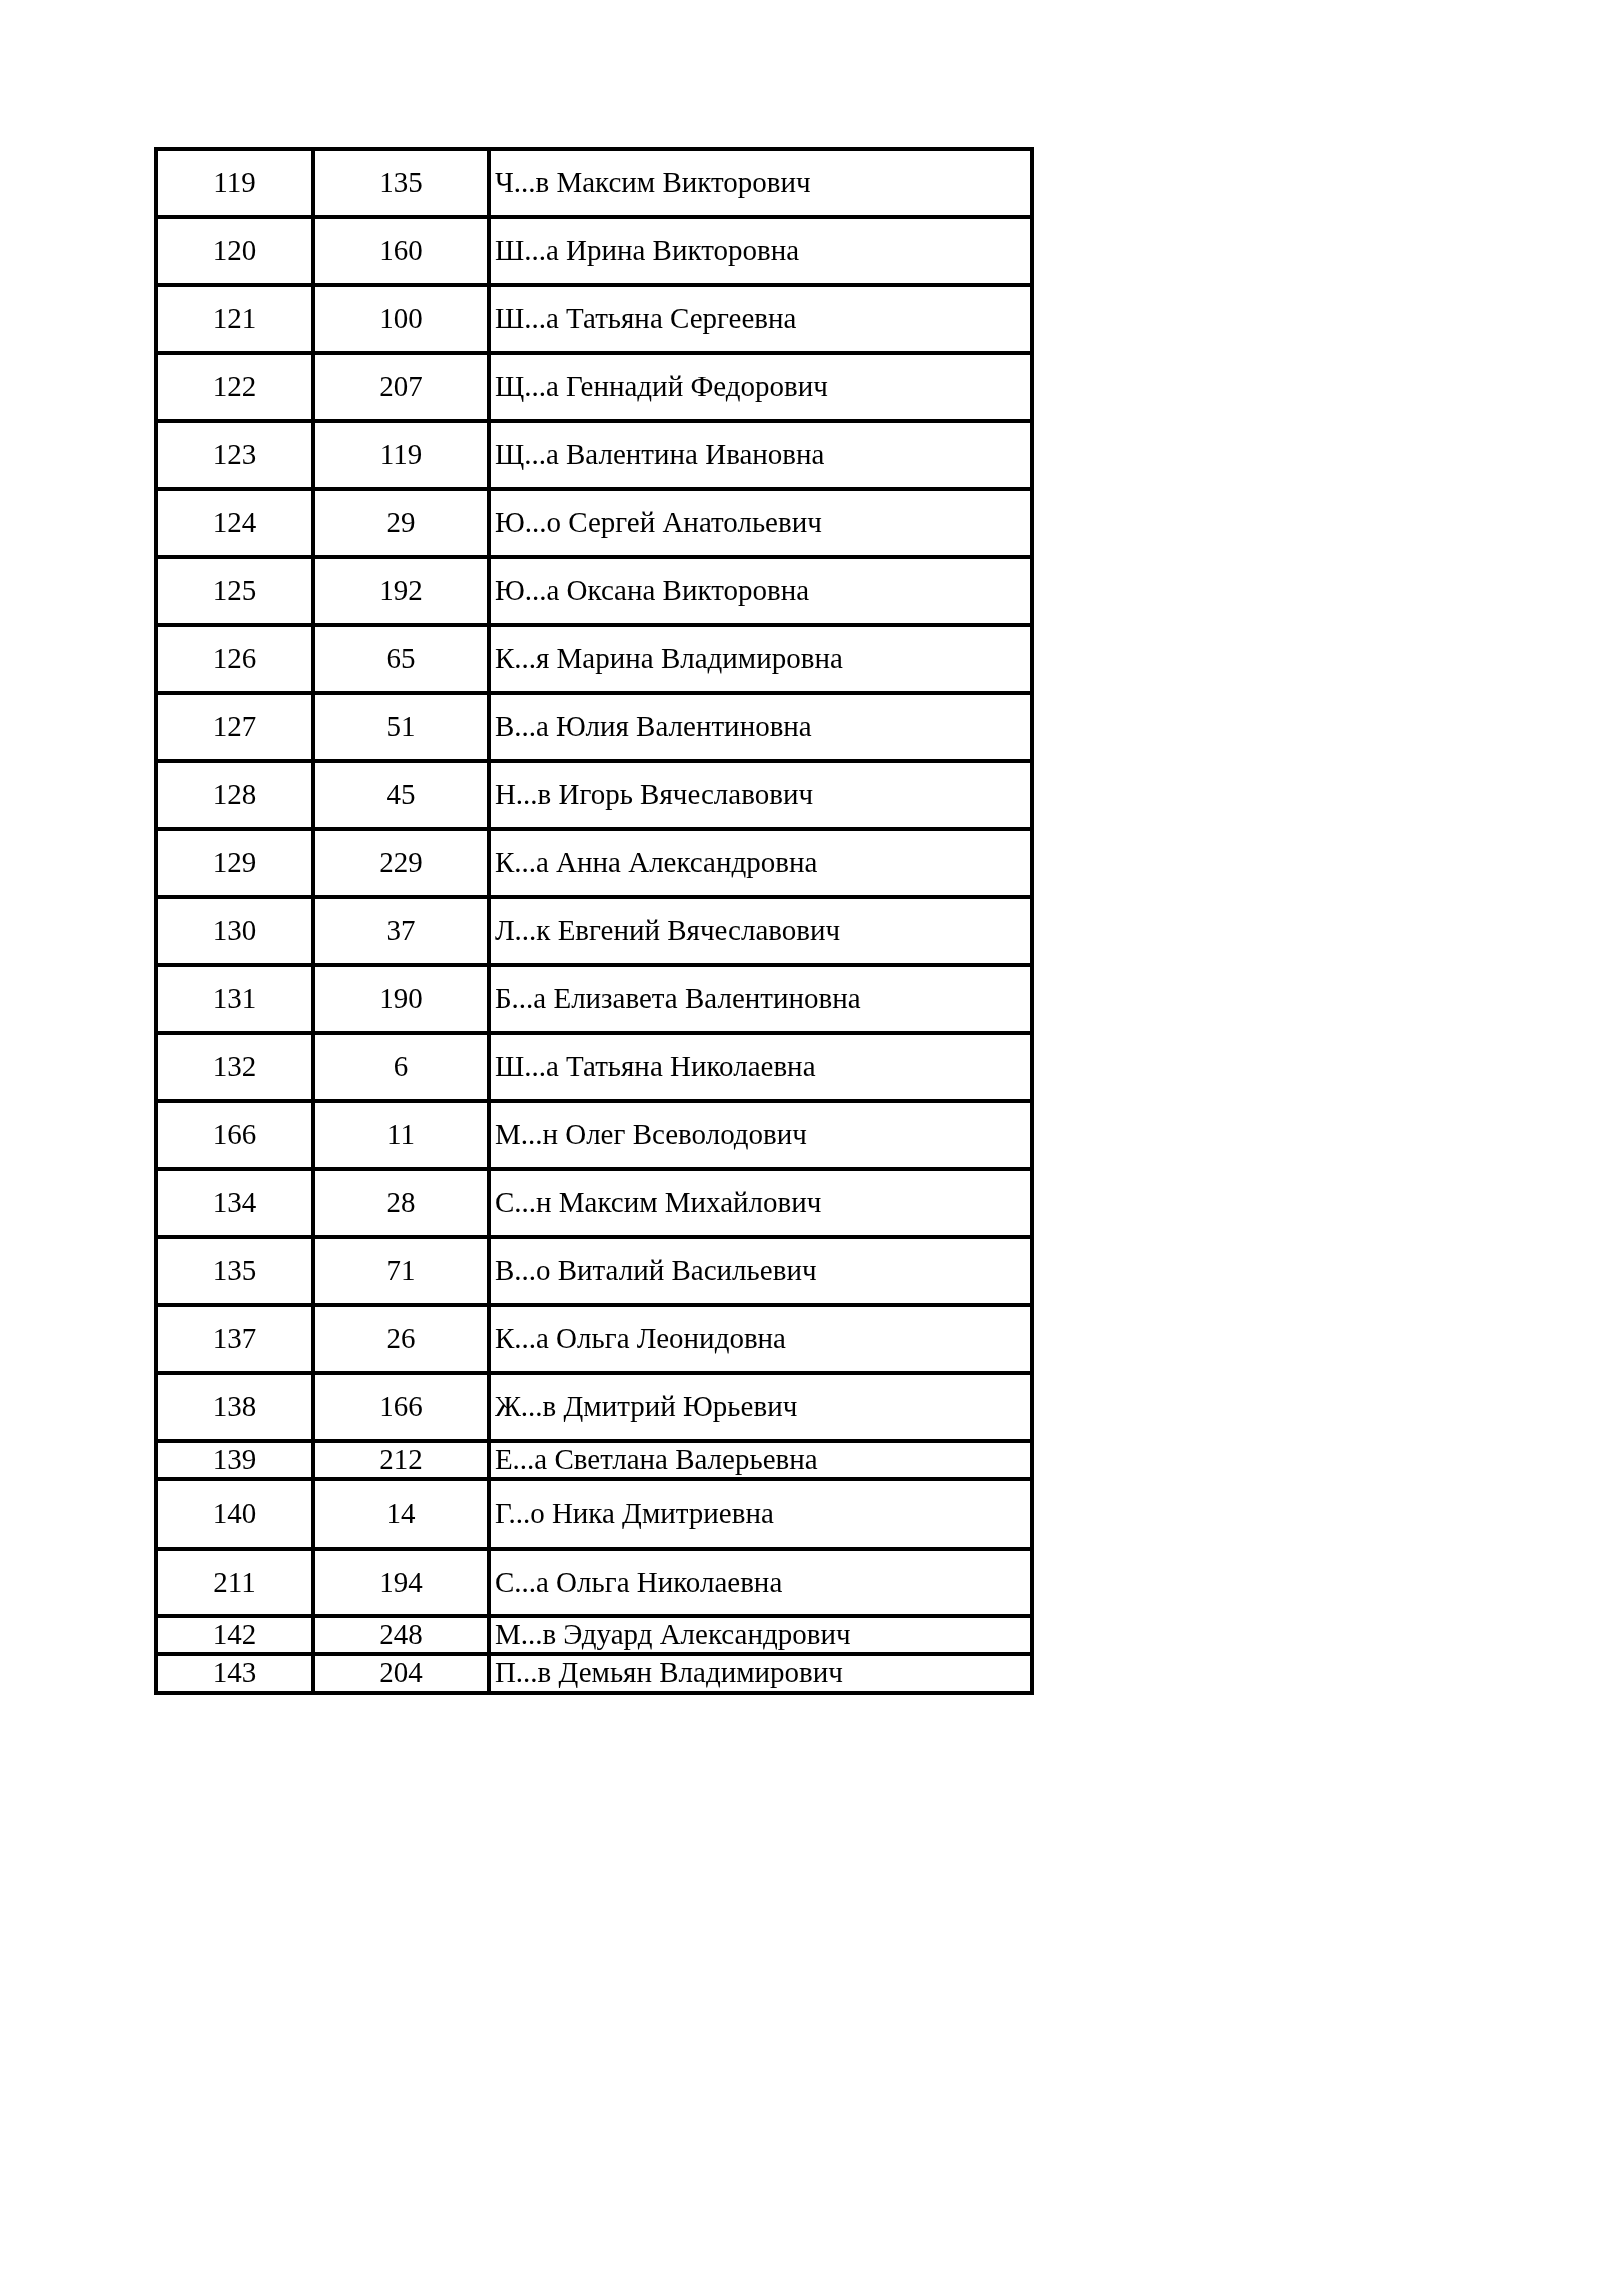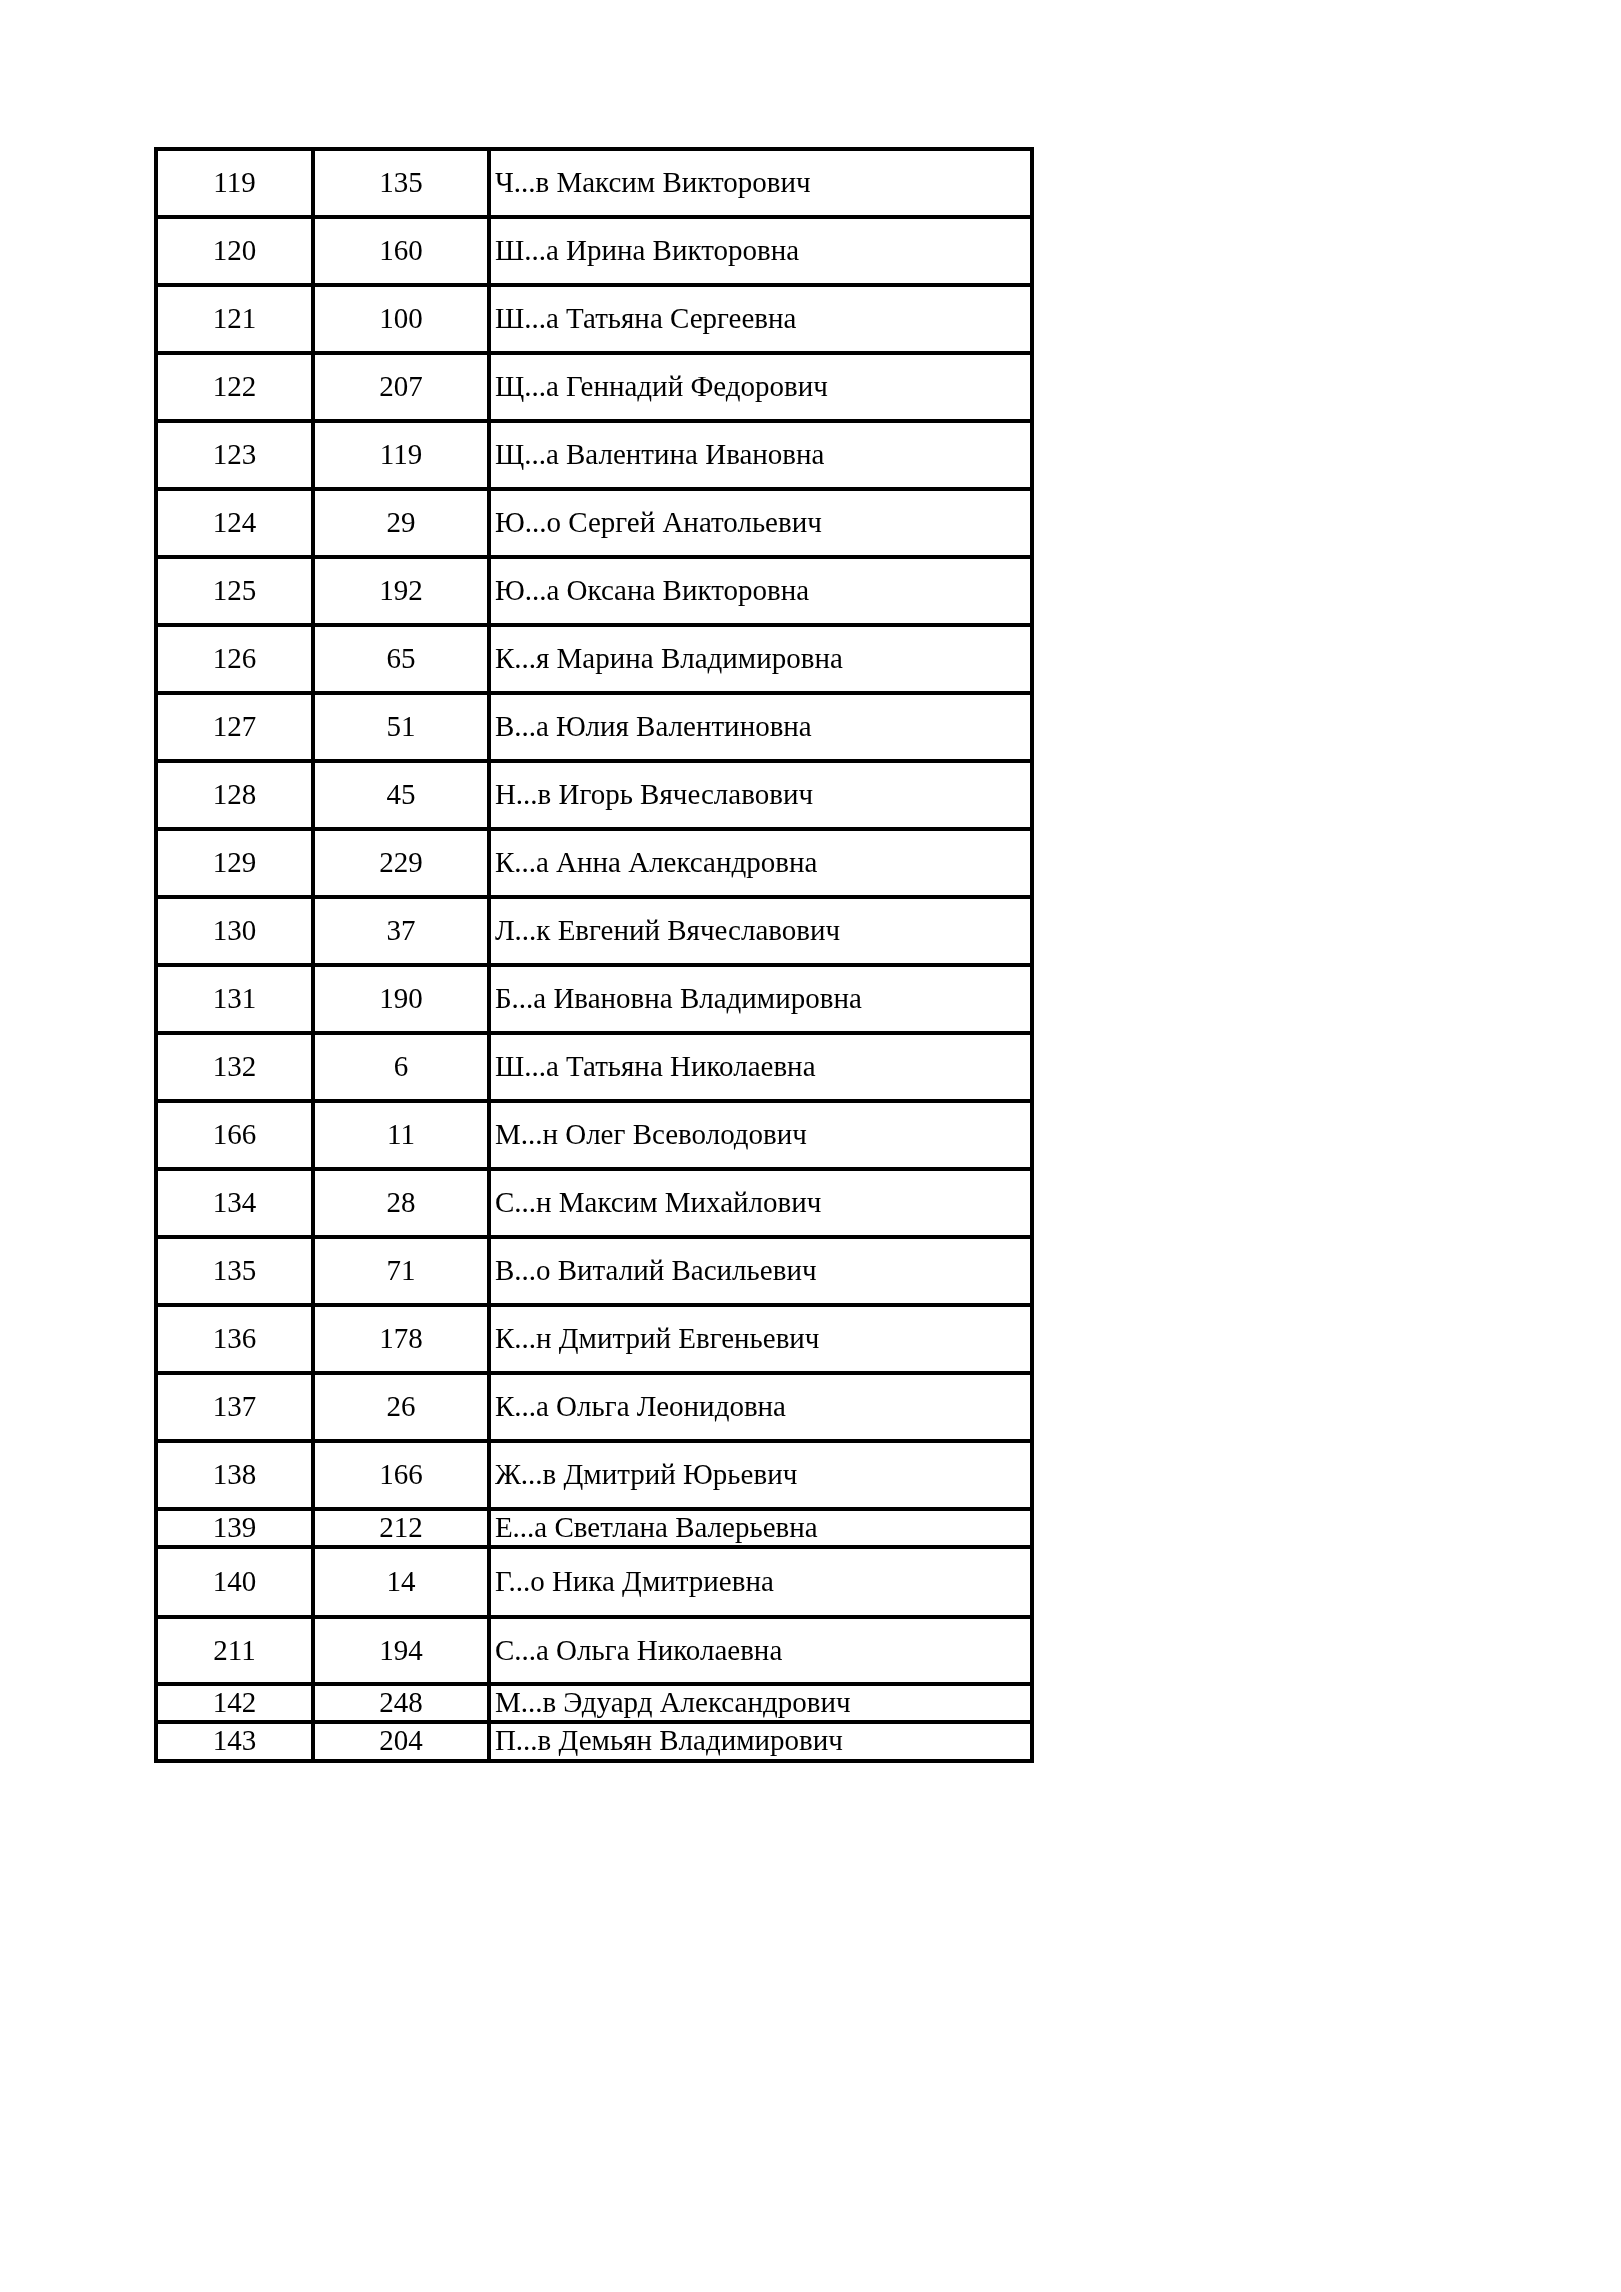--- a/index.html
+++ b/index.html
@@ -105,46 +105,41 @@
     <td class="c-name">К...а Анна Александровна</td>
   </tr>
         <tr style="height: 68px;">
     <td class="c-index">130</td>
     <td class="c-number">37</td>
     <td class="c-name">Л...к Евгений Вячеславович</td>
   </tr>
         <tr style="height: 68px;">
     <td class="c-index">131</td>
     <td class="c-number">190</td>
-    <td class="c-name">Б...а Ивановна Владимировна</td>
+    <td class="c-name">Б...а Елизавета Валентиновна</td>
   </tr>
         <tr style="height: 68px;">
     <td class="c-index">132</td>
     <td class="c-number">6</td>
     <td class="c-name">Ш...а Татьяна Николаевна</td>
   </tr>
         <tr style="height: 68px;">
     <td class="c-index">166</td>
     <td class="c-number">11</td>
     <td class="c-name">М...н Олег Всеволодович</td>
   </tr>
         <tr style="height: 68px;">
     <td class="c-index">134</td>
     <td class="c-number">28</td>
     <td class="c-name">С...н Максим Михайлович</td>
   </tr>
         <tr style="height: 68px;">
     <td class="c-index">135</td>
     <td class="c-number">71</td>
     <td class="c-name">В...о Виталий Васильевич</td>
-  </tr>
-        <tr style="height: 68px;">
-    <td class="c-index">136</td>
-    <td class="c-number">178</td>
-    <td class="c-name">К...н Дмитрий Евгеньевич</td>
   </tr>
         <tr style="height: 68px;">
     <td class="c-index">137</td>
     <td class="c-number">26</td>
     <td class="c-name">К...а Ольга Леонидовна</td>
   </tr>
         <tr style="height: 68px;">
     <td class="c-index">138</td>
     <td class="c-number">166</td>
     <td class="c-name">Ж...в Дмитрий Юрьевич</td>

